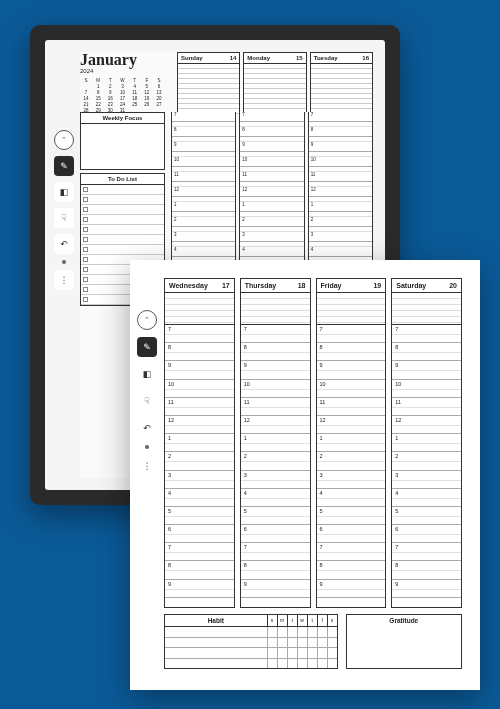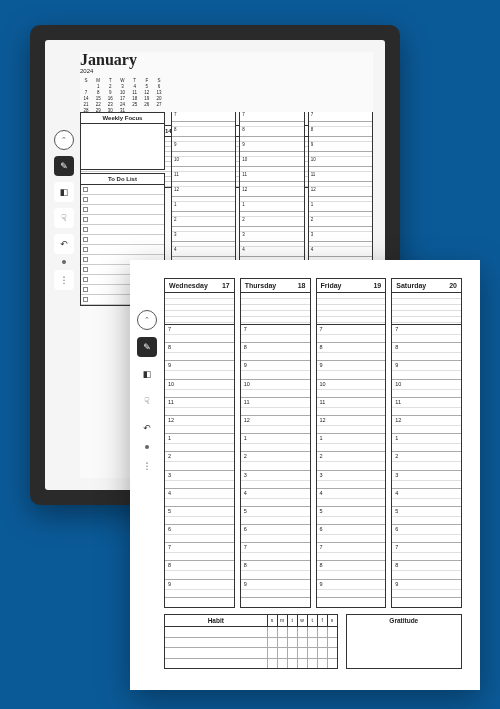--- a/index.html
+++ b/index.html
@@ -87,21 +87,20 @@
     right: 12px;
     bottom: 12px;
     background: #fafafa;
     font-size: 6px;
     color: #222;
   }
   .p1-head {
     display: flex;
     gap: 12px;
     height: 60px;
-    flex-direction: column;
   }
   .p1-left {
     width: 85px;
   }
   .month-title {
     font-family: 'Brush Script MT', cursive;
     font-size: 16px;
     font-weight: bold;
     line-height: 1;
   }

